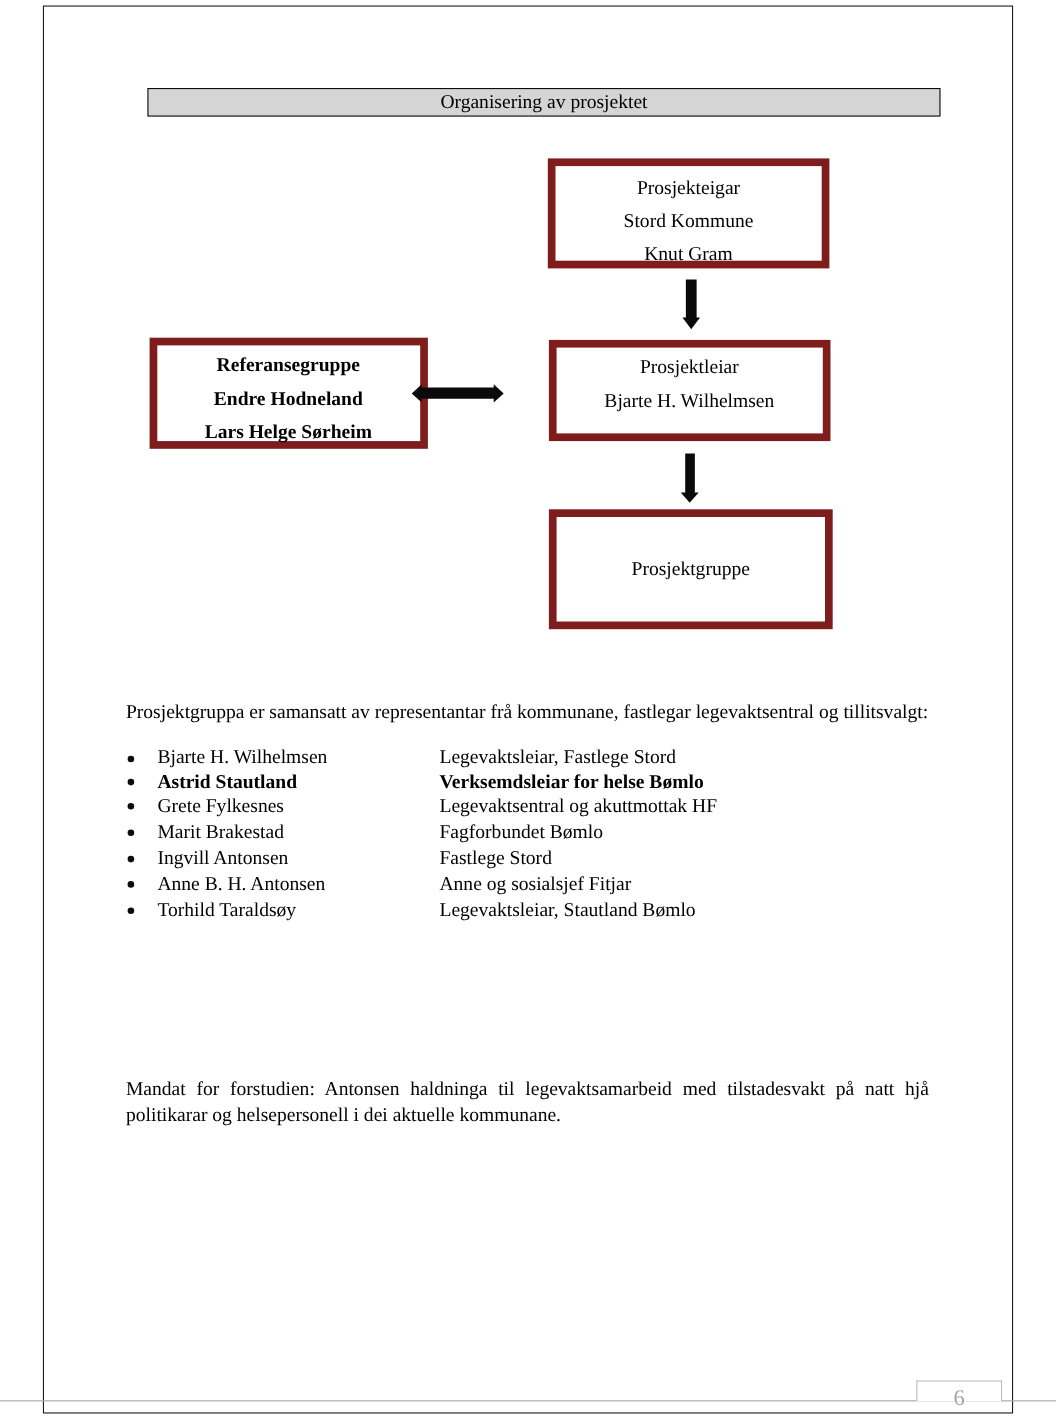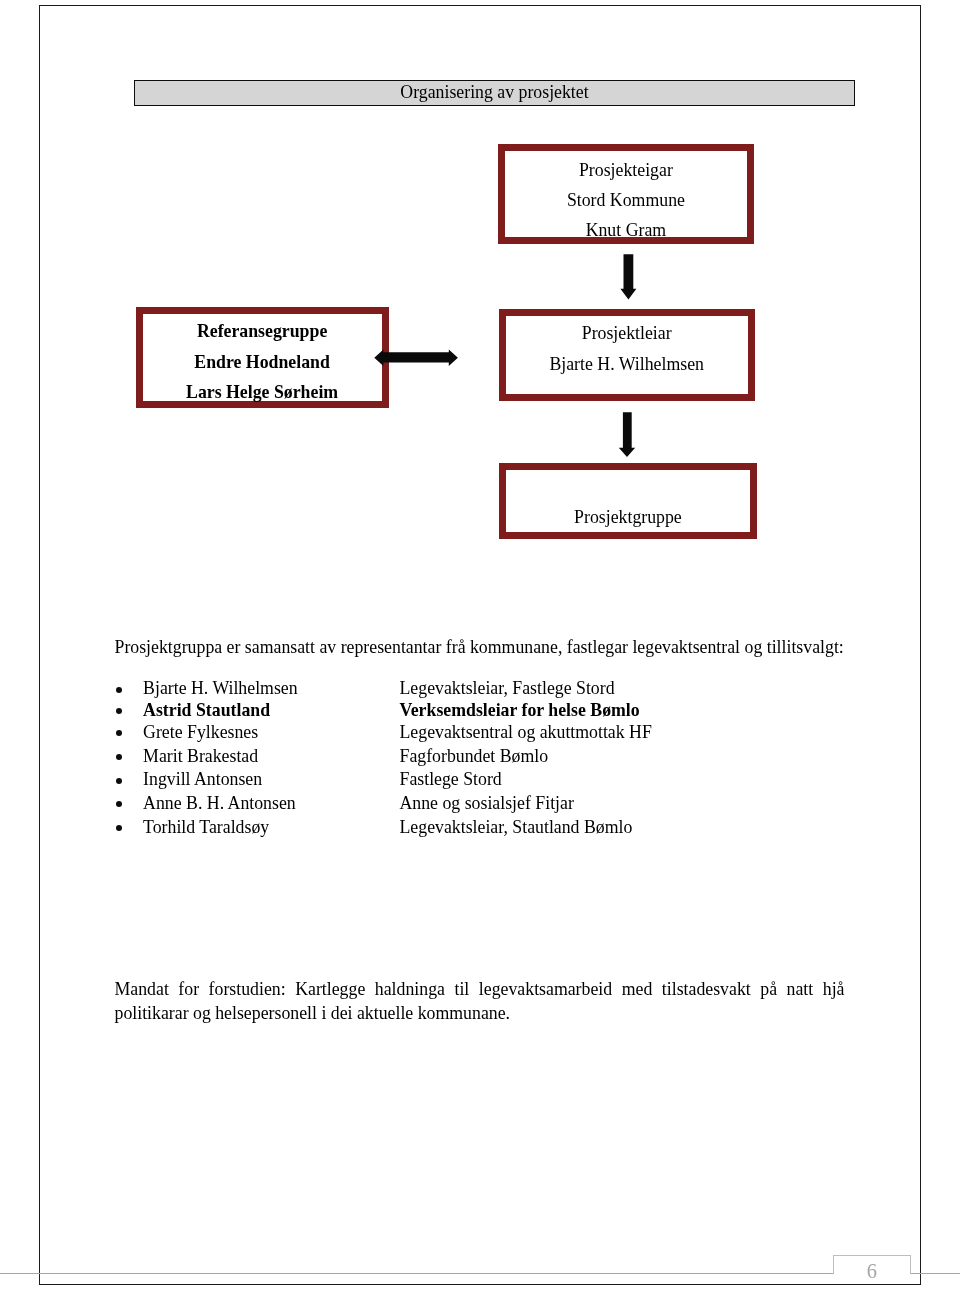--- a/index.html
+++ b/index.html
@@ -29,21 +29,21 @@
   .flowbox {
     position:absolute; box-sizing:border-box;
     border:7px solid #7f1d1d; background:#fff;
     font-size:17.8px;
   }
   .flowbox .line { white-space:nowrap; text-align:center; }
 
   #box-owner     { left:498px;   top:144.4px; width:255.8px; height:99.2px;  padding-top:3.6px; }
   #box-reference { left:135.6px; top:307.1px; width:253px; height:100.7px; padding-top:2.3px;font-weight:bold; }
   #box-leader    { left:498.6px; top:308.6px; width:256.2px; height:92.9px;  padding-top:2.9px; }
-  #box-group     { left:499.2px; top:463.2px; width:257.5px; height:76px;  padding-top:31.4px; }
+  #box-group     { left:499.2px; top:463.2px; width:257.5px; height:109px;  padding-top:31.4px; }
 
   #box-owner .line     { line-height:30px; }
   #box-reference .line { line-height:30.3px; }
   #box-leader .line    { line-height:30.5px; }
   #box-group .line     { line-height:30px; }
 
   
   .arrow { position:absolute; }
 
   
@@ -156,19 +156,19 @@
         <span class="bullet-name">Anne B. H. Antonsen</span>
         <span class="bullet-role">Anne og sosialsjef Fitjar</span>
       </div>
       <div class="bullet-row" style="top: 816.9px;">
         <span class="bullet-dot"></span>
         <span class="bullet-name">Torhild Taraldsøy</span>
         <span class="bullet-role">Legevaktsleiar, Stautland Bømlo</span>
       </div>
     </div>
 
-  <div id="mandate">Mandat for forstudien: Kartlegge haldninga til legevaktsamarbeid med tilstadesvakt på natt hjå politikarar og helsepersonell i dei aktuelle kommunane.</div>
+  <div id="mandate">Mandat for forstudien: Antonsen haldninga til legevaktsamarbeid med tilstadesvakt på natt hjå politikarar og helsepersonell i dei aktuelle kommunane.</div>
 
   <div class="footer-rule"></div>
   <div class="footer-tab">
     <span>6</span>
   </div>
 </div>
 
 </body></html>

